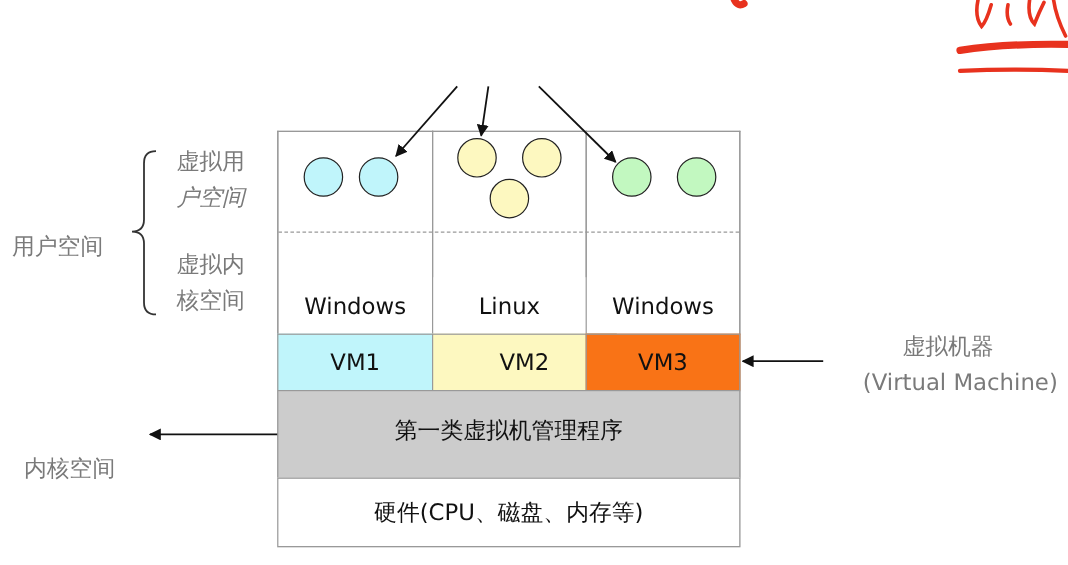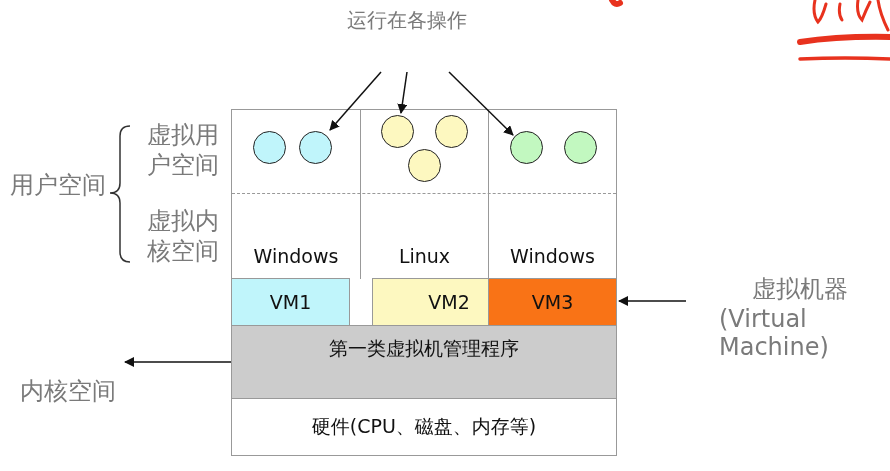--- a/index.html
+++ b/index.html
@@ -1,47 +1,46 @@
 <!DOCTYPE html>
 <html><head>
 <meta charset="utf-8">
 <style>
   html, body { margin:0; padding:0; background:#ffffff; }
   body { width:890px; height:471px; position:relative; overflow:hidden;
          font-family:"DejaVu Sans","Liberation Sans",sans-serif; }
   .abs { position:absolute; }
-  .gray-text { color:#7a7a7a; font-size:24px; line-height:28px; }
+  .gray-text { color:#7a7a7a; font-size:19px; line-height:28px; }
   .box { position:absolute; box-sizing:border-box; }
   .cell-label { position:absolute; width:100%; text-align:center; font-size:19px; color:#111; }
   .vm { position:absolute; top:278px; height:48px; box-sizing:border-box; border:1px solid #999;
         display:flex; align-items:center; justify-content:center; font-size:19px; color:#111; }
   .circle { position:absolute; width:33px; height:33px; border-radius:50%; border:1.5px solid #222; box-sizing:border-box; }
   svg.overlay { position:absolute; left:0; top:0; }
 </style>
 </head>
 <body>
 
 <svg class="overlay" width="890" height="471">
   <path d="M612 0 Q615 6 620 3" stroke="#e8321e" stroke-width="6" fill="none" stroke-linecap="round"></path>
   <path d="M815 0 Q812 14 818 22 Q822 18 826 4 M840 4 Q838 14 842 20 M858 0 Q856 14 862 20 Q866 10 870 2 M878 0 Q880 14 888 30" stroke="#e8321e" stroke-width="3" fill="none" stroke-linecap="round"></path>
   <path d="M800 42 Q840 36 890 37" stroke="#e8321e" stroke-width="6" fill="none" stroke-linecap="round"></path>
   <path d="M800 59 Q845 57 890 59" stroke="#e8321e" stroke-width="3.5" fill="none" stroke-linecap="round"></path>
 </svg>
 
 <div class="abs gray-text" style="left:347px; top:6px; font-size:20px;">
-  <div>运行在各操作</div>
 </div>
 
-<div class="abs gray-text" style="left:10px; top:171px;">用户空间</div>
+<div class="abs gray-text" style="left:10px; top:192px;">用户空间</div>
 <svg class="overlay" width="890" height="471">
   <path d="M130 126 Q120 126 120 136 L120 183 Q120 193 110 193 Q120 193 120 203 L120 252 Q120 262 130 262" stroke="#333" stroke-width="1.5" fill="none"></path>
 </svg>
 <div class="abs gray-text" style="left:147px; top:121px;">
   <div>虚拟用</div>
-  <div style="margin-top:2px;">户空间</div>
+  <div style="margin-top:2px;font-style:italic;">户空间</div>
 </div>
 <div class="abs gray-text" style="left:147px; top:207px;">
   <div>虚拟内</div>
   <div style="margin-top:2px;">核空间</div>
 </div>
 <div class="abs gray-text" style="left:20px; top:349px;margin-top:28px;">内核空间</div>
 
 <div class="abs gray-text" style="left:752px; top:275px;">虚拟机器</div>
 <div class="abs gray-text" style="left:707px; top:305px;margin-left:12px;">(Virtual Machine)</div>
 
@@ -60,25 +59,25 @@
 <div class="abs" style="left:232px; top:193px; width:384px; border-top:1.5px dashed #999;"></div>
 
 <div class="circle" style="left:253px; top:131px; background:#c0f5fb;"></div>
 <div class="circle" style="left:299px; top:131px; background:#c0f5fb;"></div>
 <div class="circle" style="left:381px; top:115px; background:#fdf8c0;"></div>
 <div class="circle" style="left:435px; top:115px; background:#fdf8c0;"></div>
 <div class="circle" style="left:408px; top:149px; background:#fdf8c0;"></div>
 <div class="circle" style="left:510px; top:131px; background:#c2f8c0;"></div>
 <div class="circle" style="left:564px; top:131px; background:#c2f8c0;"></div>
 
-<div class="vm" style="left:231px; width:119px; background:#c0f5fb;">VM1</div>
-<div class="vm" style="left:372px; width:154px; background:#fdf8c0;">VM2</div>
+<div class="vm" style="left:231px; width:130px; background:#c0f5fb;">VM1</div>
+<div class="vm" style="left:360px; width:154px; background:#fdf8c0;">VM2</div>
 <div class="vm" style="left:488px; width:129px; background:#f97316;">VM3</div>
 
-<div class="box" style="left:231px; top:325px; width:386px; height:74px; background:#cccccc; border:1px solid #999; text-align:center; color:#111; font-size:19px; line-height:30px; padding-top:7px;">
+<div class="box" style="left:231px; top:325px; width:386px; height:74px; background:#cccccc; border:1px solid #999; text-align:center; color:#111; font-size:19px; line-height:30px; padding-top:18px;">
   <div>第一类虚拟机管理程序</div>
 </div>
 
 <div class="box" style="left:231px; top:398px; width:386px; height:58px; background:#fff; border:1px solid #999; display:flex; align-items:center; justify-content:center; font-size:19px; color:#111;text-align:center;">硬件(CPU、磁盘、内存等)</div>
 
 <svg class="overlay" width="890" height="471">
   <defs>
     <marker id="ah" markerWidth="10" markerHeight="10" refX="9" refY="5" orient="auto" markerUnits="userSpaceOnUse">
       <path d="M0 0 L10 5 L0 10 Z" fill="#111"></path>
     </marker>

